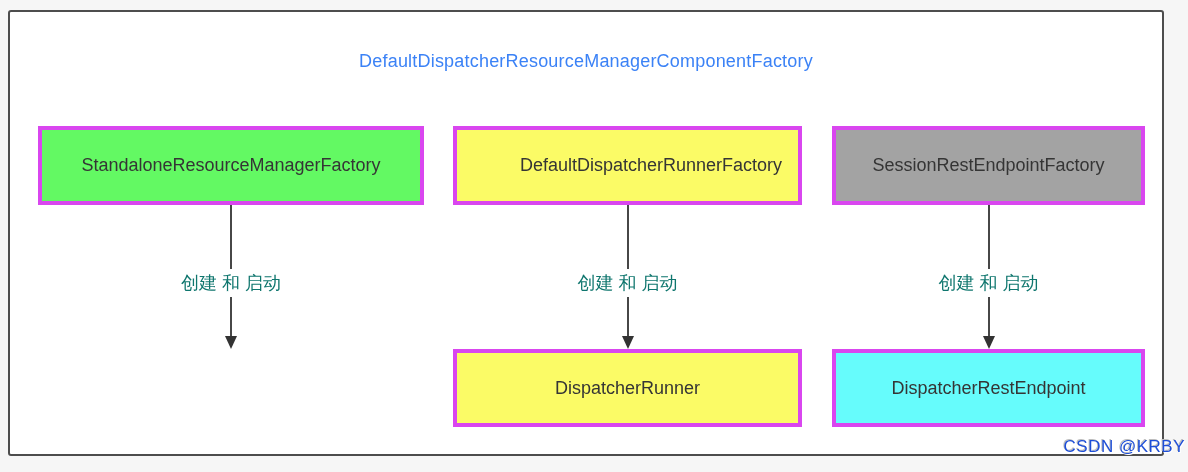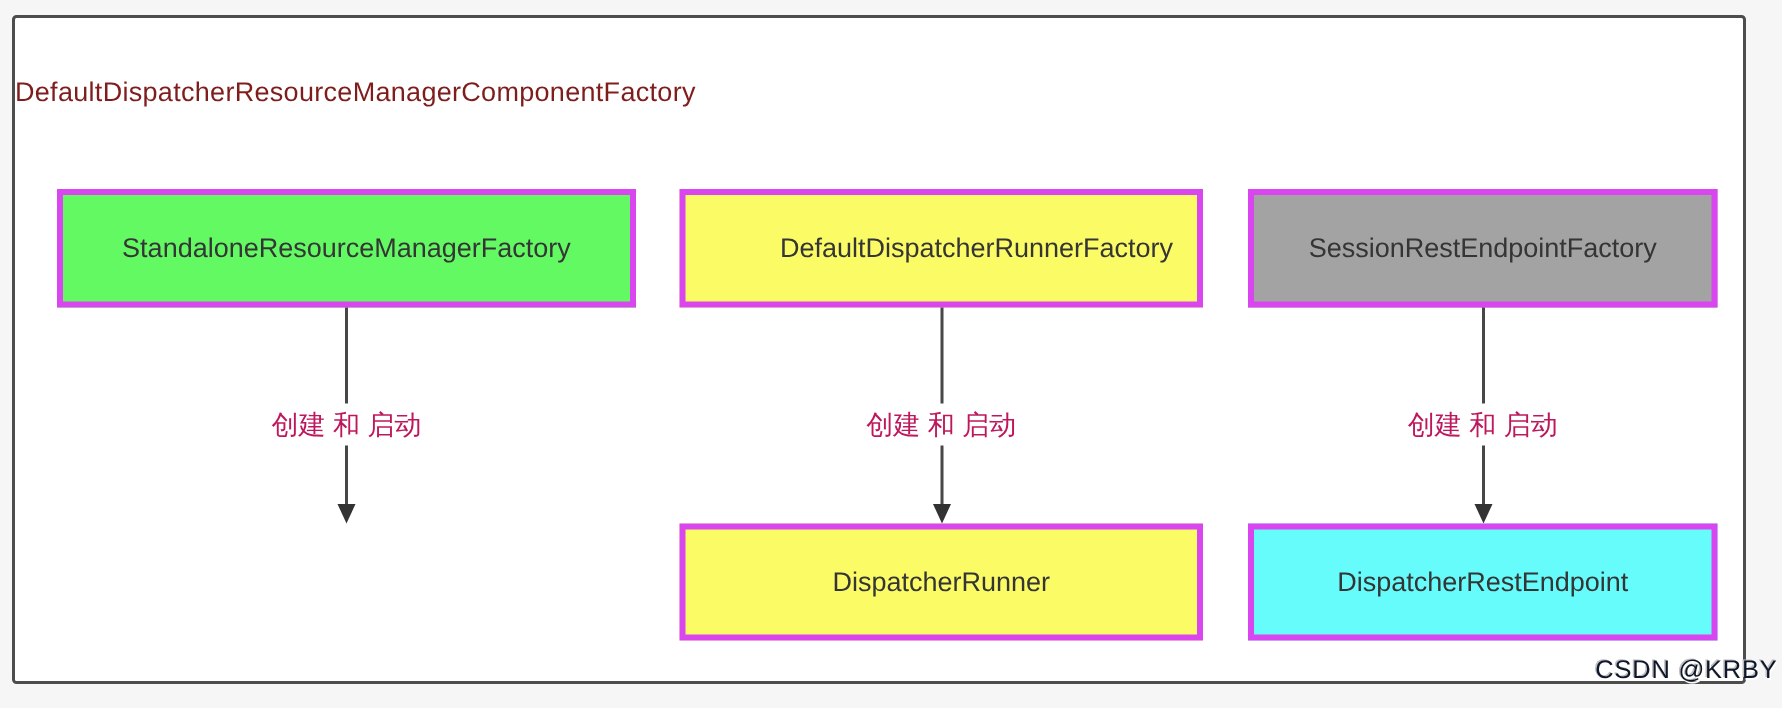--- a/index.html
+++ b/index.html
@@ -15,23 +15,23 @@
     left: 8px; top: 10px;
     width: 1156px; height: 446px;
     background: #ffffff;
     border: 2px solid #4d4d4d;
     border-radius: 3px;
   }
   .diagram-title {
     position: absolute;
     top: 39px; left: 0;
     width: 100%;
-    text-align: left;
+    text-align: center;
     font-size: 18px;
-    color: #7f1d1d;
+    color: #3b82f6;
     letter-spacing: 0.2px;
   }
   .column {
     position: absolute;
     top: 0;
     height: 100%;
   }
   .col-1 { left: 28px;  width: 386px; }
   .col-2 { left: 443px; width: 349px; }
   .col-3 { left: 822px; width: 313px; }
@@ -69,30 +69,30 @@
     border-top: 13px solid #333333;
   }
   .edge-label {
     position: absolute;
     left: 50%;
     transform: translateX(-50%);
     top: 257px;
     background: #ffffff;
     padding: 2px 6px;
     font-size: 18px;
-    color: #be185d;
+    color: #0f766e;
     white-space: nowrap;
     z-index: 2;
   }
   .watermark {
     position: absolute;
     right: 3px;
     top: 437px;
     font-size: 17px;
-    color: #0f172a;
+    color: #1d4ed8;
     text-shadow: 1px 1px 0 #ffffff, -1px -1px 0 #bdbdbd;
     z-index: 5;
     letter-spacing: 0.5px;
   }
 </style>
 </head>
 <body>
 
 <div class="canvas">
 

